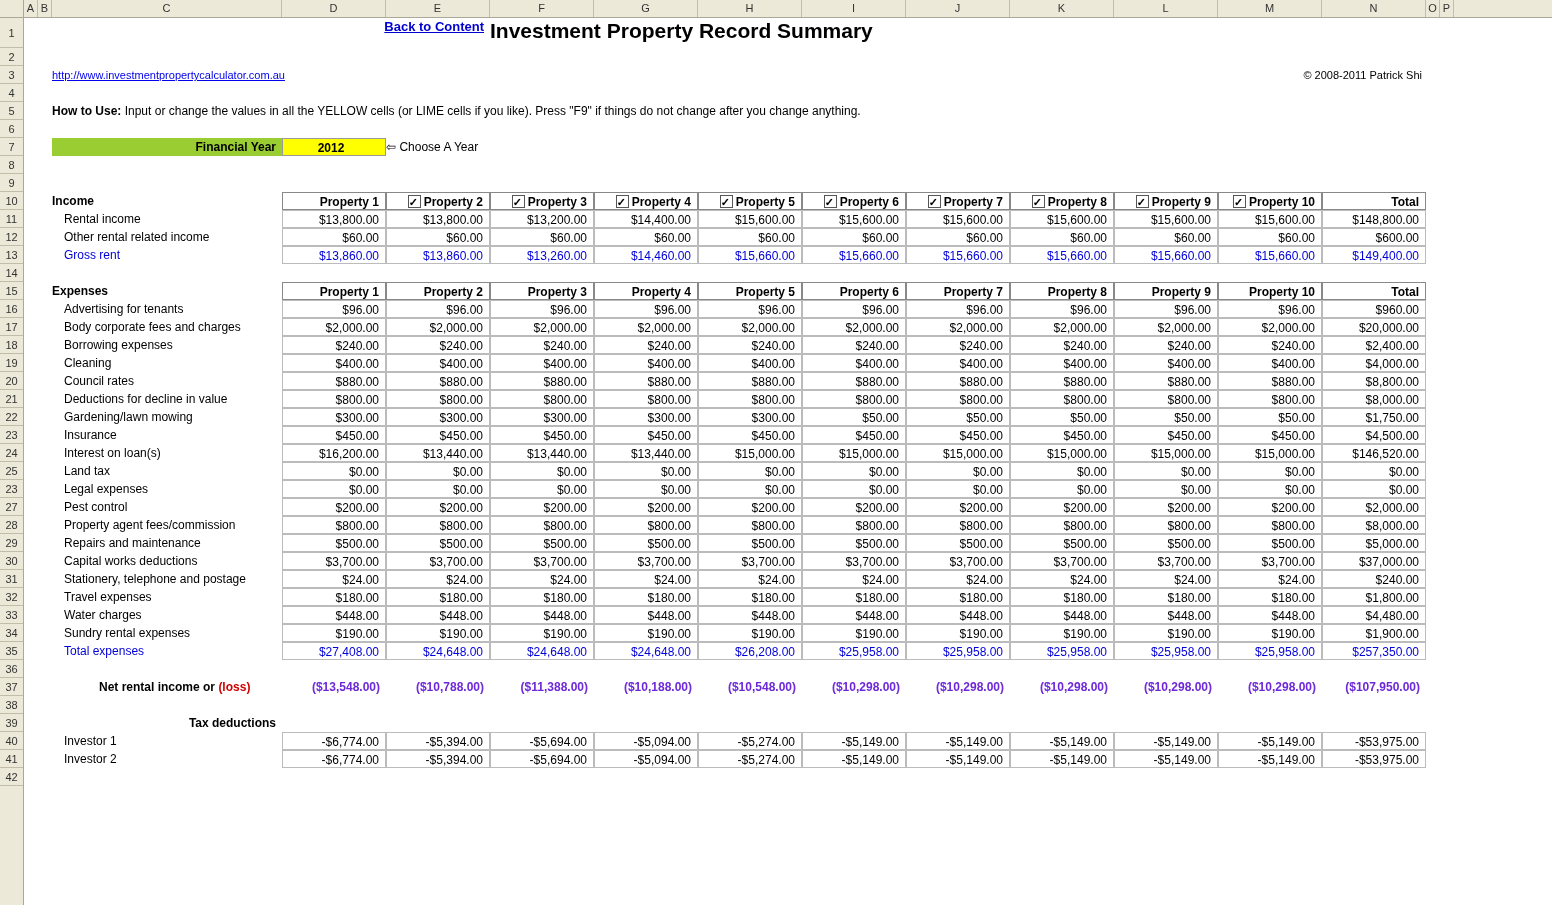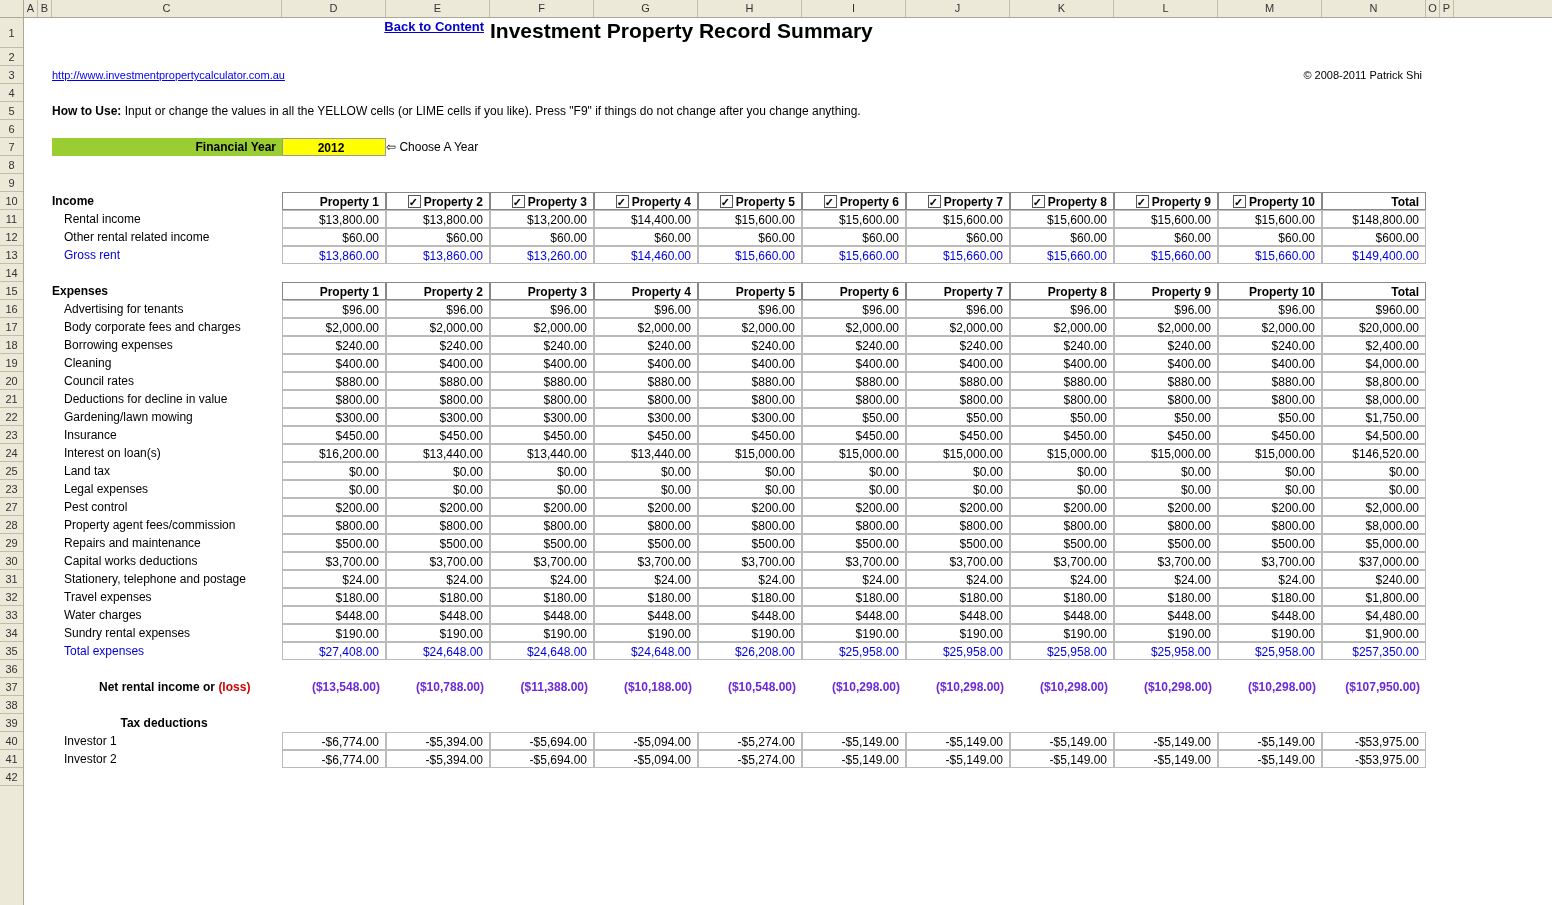--- a/index.html
+++ b/index.html
@@ -800,21 +800,21 @@
           <div class="cell "></div>
           <div class="cell "></div>
           <div class="cell "></div>
           <div class="cell "></div>
           <div class="cell "></div>
           <div class="cell "></div>
           <div class="cell "></div>
           <div class="cell "></div>
           <div class="cell "></div>
           <div class="cell "></div>
-          <div class="cell section-head" style="text-align: center;">Tax deductions</div>
+          <div class="cell section-head" style="text-align: right;">Tax deductions</div>
           <div class="cell "></div>
           <div class="cell "></div>
           <div class="cell "></div>
           <div class="cell "></div>
           <div class="cell "></div>
           <div class="cell "></div>
           <div class="cell "></div>
           <div class="cell "></div>
           <div class="cell "></div>
           <div class="cell "></div>

